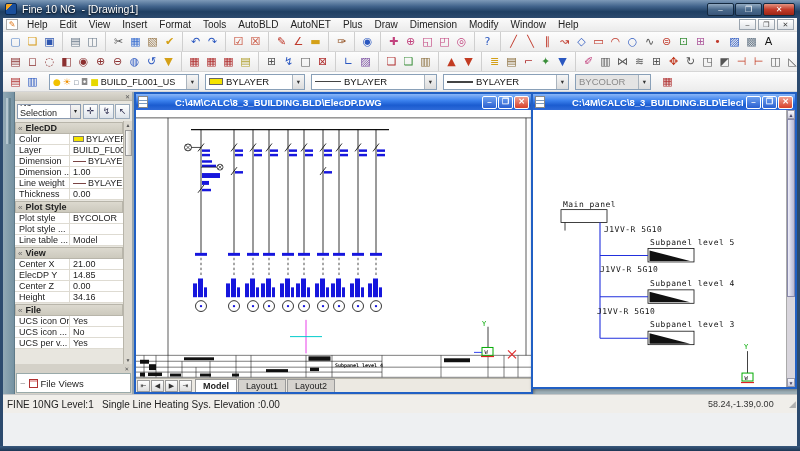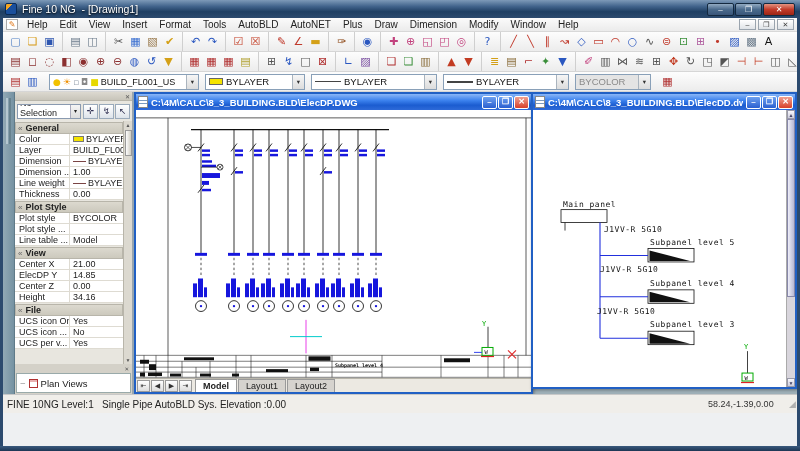--- a/index.html
+++ b/index.html
@@ -67,21 +67,21 @@
   .pv-icon { width: 9px; height: 9px; flex: none; border: 1px solid #b03030; background: linear-gradient(#e8b0b0 0 30%, #fff 30%); }
   .tree-dash { color: #999; }
 
   
   .mdi { flex: 1; position: relative; background: #9fb0b8; overflow: hidden; }
   .dwg { position: absolute; border: 2px solid #2160c4; background: #fff; display: flex; flex-direction: column; box-shadow: 1px 1px 3px rgba(0,0,0,.35); }
   .win1 { left: 1px; top: 0; width: 399px; height: 302px; }
   .win2 { left: 398px; top: 0; width: 266px; height: 297px; }
   .dwg-title { height: 16px; flex: none; background: linear-gradient(180deg,#8ab6f7 0%,#3c82ee 40%,#1b5cd0 70%,#2e6ad8 100%); display: flex; align-items: center; gap: 3px; padding: 0 2px; color: #fff; font-size: 9.5px; font-weight: bold; }
   .dwg-icon { width: 10px; height: 12px; flex: none; background: #fff; border: 1px solid #888; background-image: linear-gradient(#fff 3px, #7a9ac0 3px, #7a9ac0 4px, #fff 4px, #fff 6px, #7a9ac0 6px, #7a9ac0 7px, #fff 7px); }
-  .dwg-title .t { flex: 1; overflow: hidden; white-space: nowrap; }
+  .dwg-title .t { flex: 1; overflow: hidden; white-space: nowrap; margin-left: 24px; }
   .cbtns { display: flex; gap: 1px; flex: none; }
   .cbtn { width: 15px; height: 13px; border: 1px solid #fff; border-radius: 2px; background: linear-gradient(#6da0ef,#2a5fd0); color: #fff; font-size: 8px; line-height: 10px; text-align: center; }
   .cbtn.close { background: linear-gradient(#f0a090,#d8402a); }
   .dwg-body { flex: 1; position: relative; background: #fff; overflow: hidden; }
   .dwg-body svg { display: block; width: 100%; height: 100%; }
   .win2 .dwg-body svg { width: calc(100% - 9px); }
   .tabrow { height: 14px; flex: none; background: #ece9e2; border-top: 1px solid #b8b5aa; display: flex; align-items: center; font-size: 9px; padding-left: 1px; color: #222; }
   .navbtn { width: 13px; height: 12px; flex: none; border: 1px solid #9a9a9a; background: linear-gradient(#fff,#ddd); font-size: 7px; line-height: 10px; text-align: center; margin-right: 1px; color: #333; font-family: "DejaVu Sans", sans-serif; }
   .tab { padding: 0 7px; height: 13px; line-height: 12px; border: 1px solid #9a9a9a; border-bottom: none; background: #d6d3ce; margin-right: 1px; flex: none; }
   .tab.active { background: #fff; font-weight: bold; }
@@ -506,21 +506,21 @@
           </span>
           <span id="pal-btns" style="display:inline-flex;gap:1px;">
               <span class="pbtn">✛</span>
               <span class="pbtn">↯</span>
               <span class="pbtn">↖</span>
             </span>
         </div>
         <div class="pal-grid" id="pal-grid">
           <div class="psec">
               <span class="chev">«</span>
-              <span>General</span>
+              <span>ElecDD</span>
             </div>
             <div class="prow">
               <span class="pl">Color</span>
               <span class="pv">
                 <span class="vswatch" style="background: rgb(245, 228, 0);"></span>
                 <span>BYLAYER</span>
               </span>
             </div>
             <div class="prow">
               <span class="pl">Layer</span>
@@ -632,21 +632,21 @@
             <span class="sb-btn dn">▼</span>
           </div>
         </div>
         <div class="pal-bottom">
           <div class="pv-head">
             <span>✕</span>
           </div>
           <div class="pv-body">
             <span class="tree-dash">−</span>
             <span class="pv-icon"></span>
-            <span>Plan Views</span>
+            <span>File Views</span>
           </div>
         </div>
       </div>
 
       <div class="mdi">
 
         <div class="dwg win1">
           <div class="dwg-title">
             <span class="dwg-icon"></span>
             <span class="t">C:\4M\CALC\8_3_BUILDING.BLD\ElecDP.DWG</span>
@@ -886,21 +886,21 @@
               <span class="vs-arrow vs-dn">▼</span>
             </div>
           </div>
         </div>
 
       </div>
     </div>
 
 
     <div class="status">
-      <span class="st-left">FINE 10NG Level:1   Single Pipe AutoBLD Sys. Elevation :0.00</span>
+      <span class="st-left">FINE 10NG Level:1   Single Line Heating Sys. Elevation :0.00</span>
       <span class="st-coords">58.24,-1.39,0.00</span>
       <span class="grip">◢</span>
     </div>
 
   </div>
 
   <div class="bottom"></div>
 </div>
 
 </body></html>

